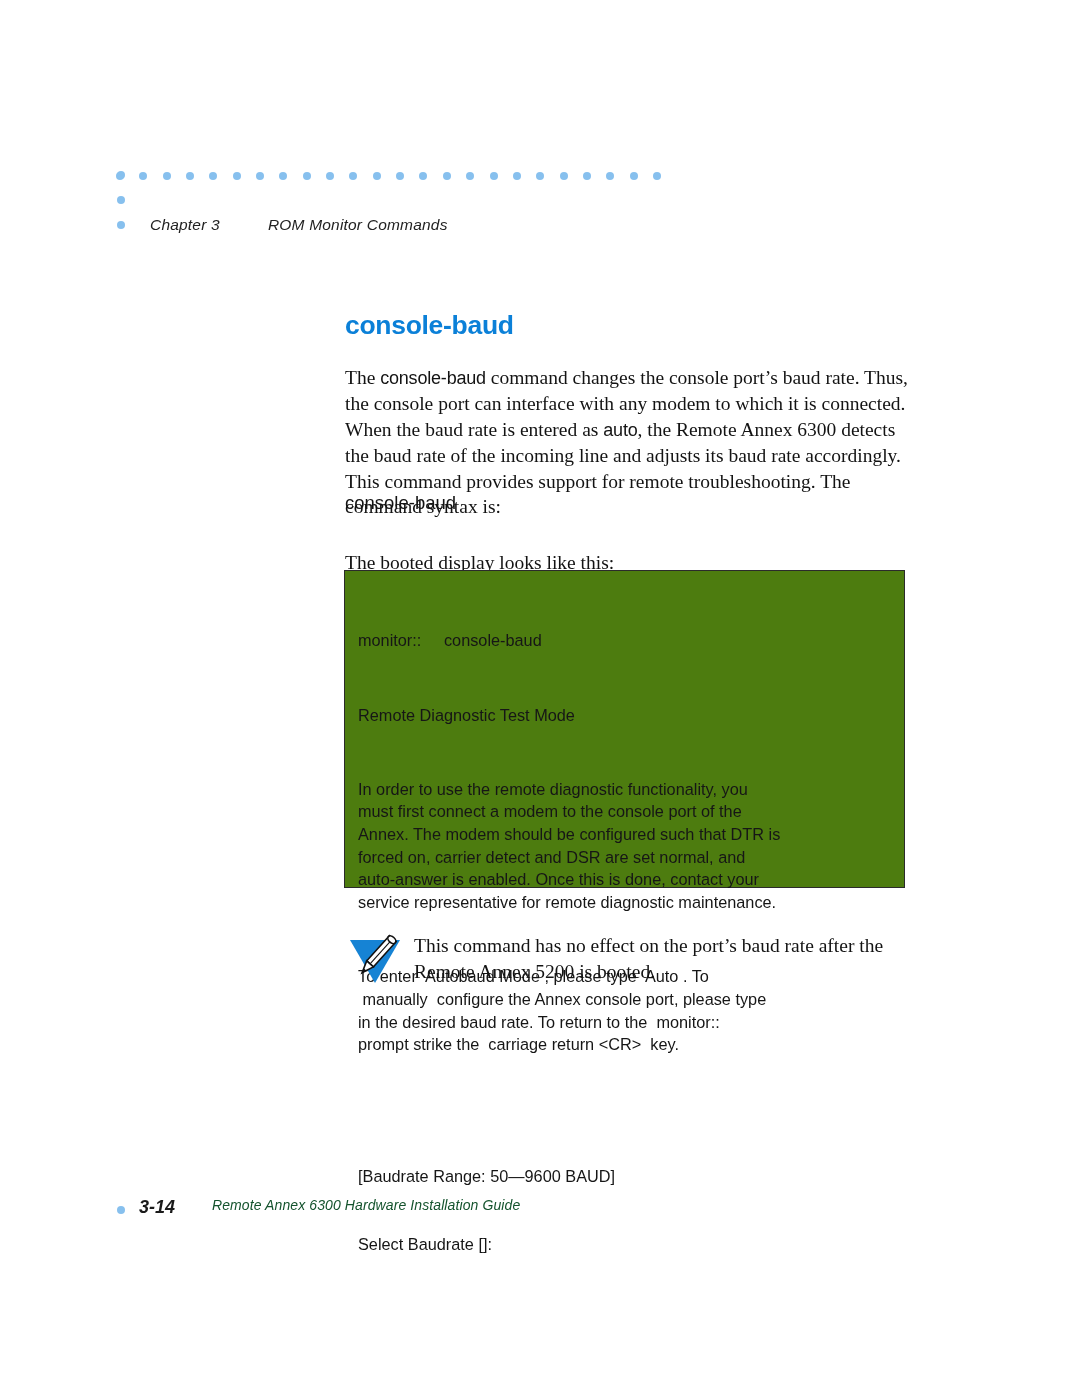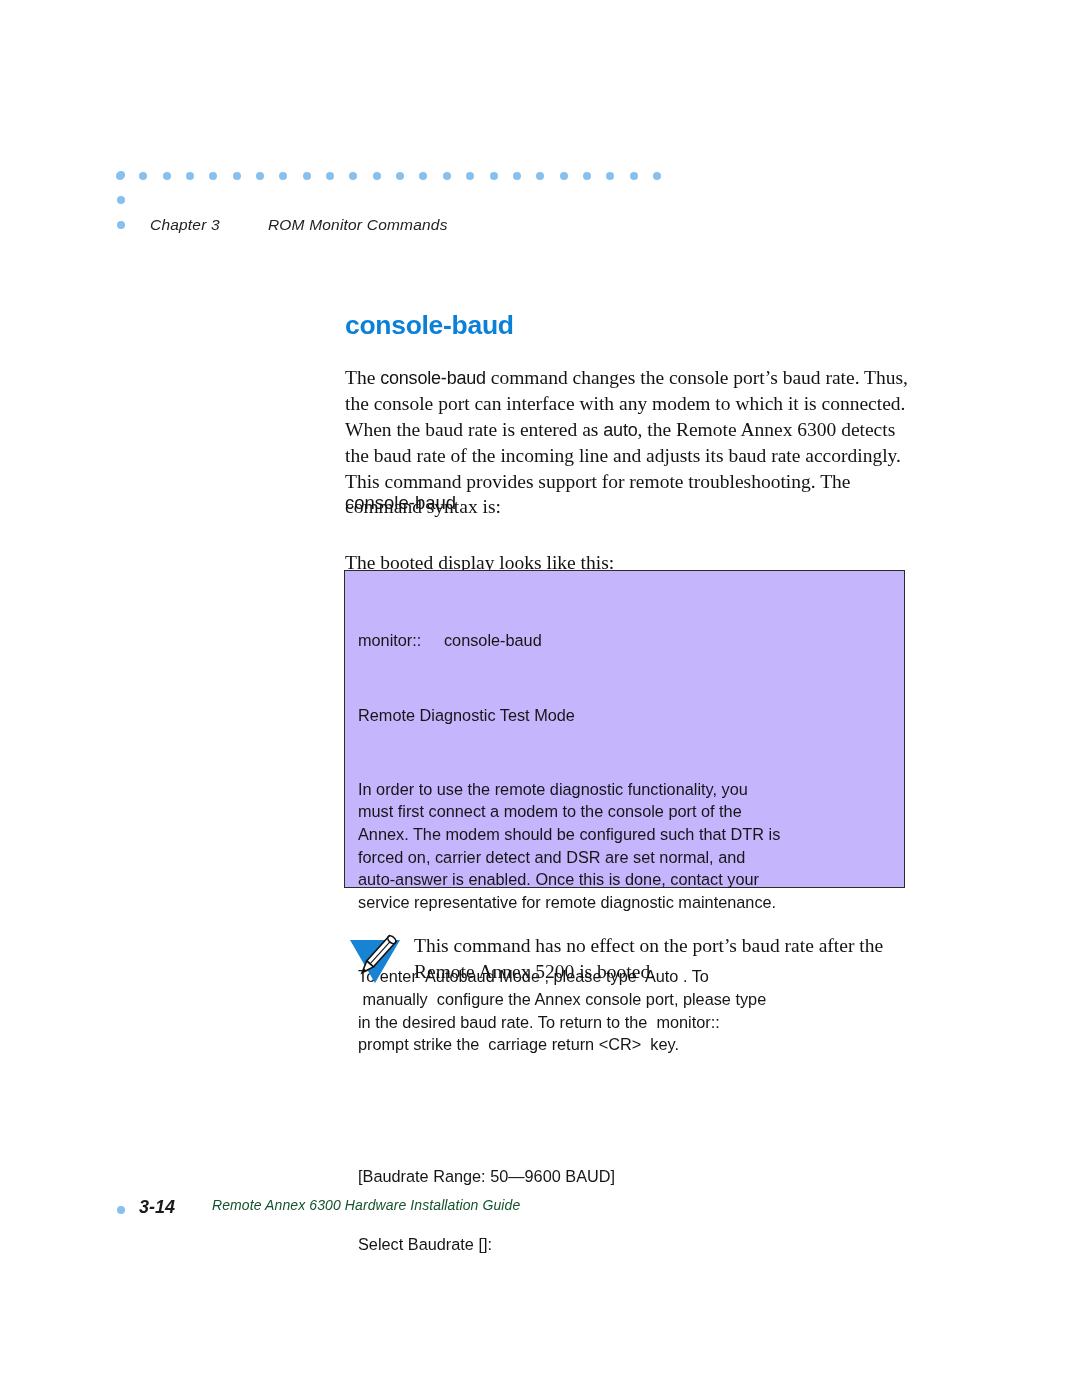--- a/index.html
+++ b/index.html
@@ -108,21 +108,21 @@
 
   
   #code-box {
     position: absolute;
     left: 344px;
     top: 570px;
     width: 561px;
     height: 318px;
     border: 1.5px solid #2b2b2b;
     box-sizing: border-box;
-    background: #c4b5fd;
+    background: #4d7c0f;
   }
   #code-inner {
     padding: 13px 0 0 13px;
     font-family: "Liberation Sans", sans-serif;
     font-size: 16.3px;
     line-height: 22.7px;
     color: #161616;
     white-space: pre-wrap;
   }
   .code-block { margin: 0 0 6px 0; }

